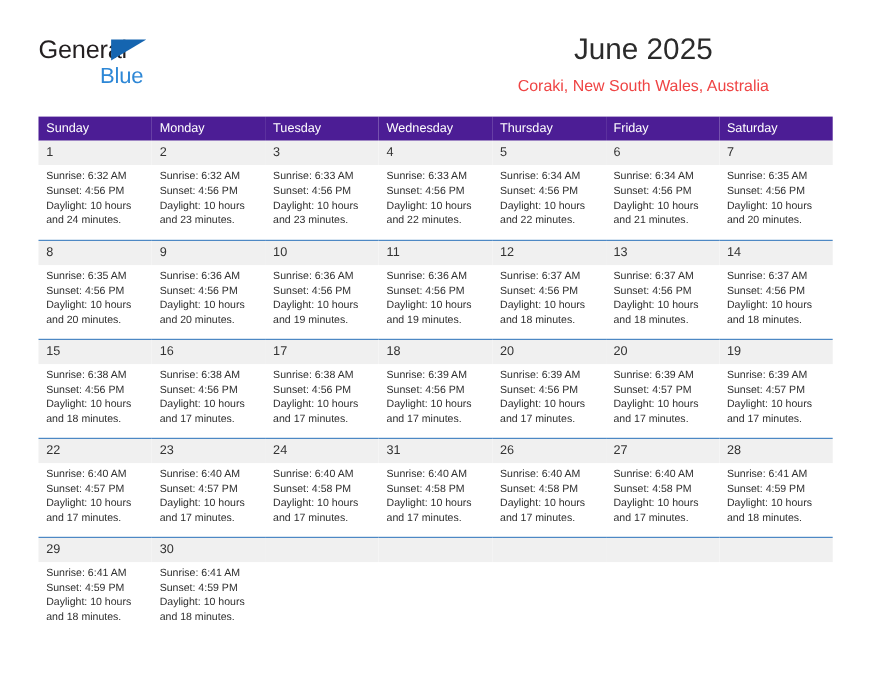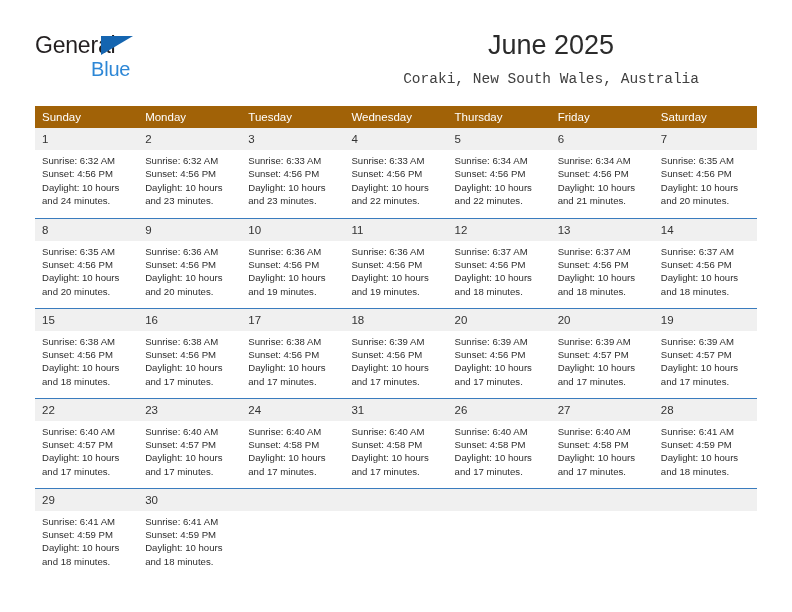--- a/index.html
+++ b/index.html
@@ -70,39 +70,38 @@
   .cal-title {
     font-size: 27px;
     color: #2b2b2b;
     line-height: 34px;
     font-weight: normal;
     margin: 0;
     white-space: nowrap;
   }
   .cal-subtitle {
     font-size: 14.5px;
-    color: #404040;
+    color: #ef4444;
     line-height: 22px;
     margin: 6px 0 0 0;
     font-weight: normal;
     white-space: nowrap;
-    font-family: Liberation Mono, monospace;
   }
 
   
   .calendar {
     position: absolute;
     left: 35px;
     top: 106px;
     width: 722px;
     border-collapse: collapse;
     table-layout: fixed;
   }
   .calendar th {
-    background: #a16207;
+    background: #4c1d95;
     color: #ffffff;
     font-size: 11.5px;
     font-weight: normal;
     text-align: left;
     padding: 5px 0 5px 7px;
     height: 20px;
     border: none;
   }
   .calendar td {
     vertical-align: top;

